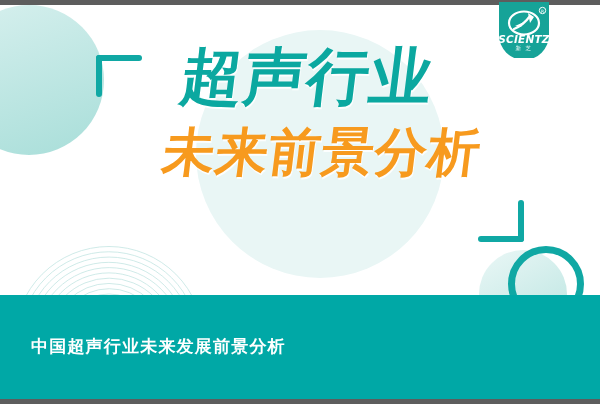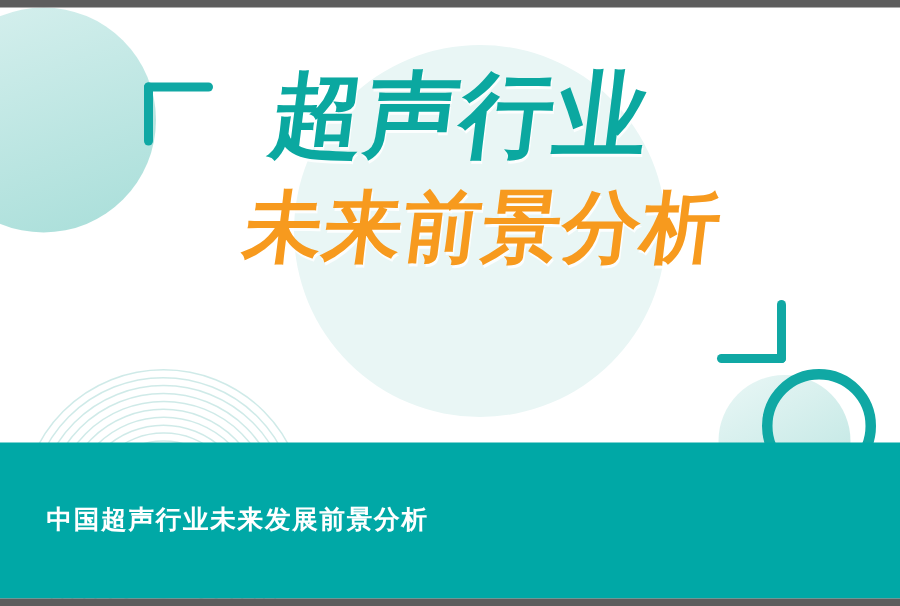--- a/index.html
+++ b/index.html
@@ -219,20 +219,39 @@
   <div class="bracket br">
     <i class="h"></i>
       <i class="v"></i>
   </div>
 
   <div class="headline">
     <div class="title-line title-line-1">超声行业</div>
     <div class="title-line title-line-2">未来前景分析</div>
   </div>
 
+  <div class="logo">
+    <svg viewBox="0 0 54 56" width="54" height="56" aria-hidden="true">
+
+      <path d="M2 0 H52 V33 A25 25 0 0 1 2 33 Z" fill="#16a398"></path>
+
+      <ellipse cx="27" cy="21" rx="15" ry="11.5" fill="none" stroke="#ffffff" stroke-width="2.2"></ellipse>
+
+      <path d="M17 27 C22 25 28 21 33 14" stroke="#ffffff" stroke-width="2.2" fill="none" stroke-linecap="round"></path>
+      <path d="M31 11 L37 15 L33 21 Z" fill="#ffffff"></path>
+      <path d="M18 24 L27 20 L24 25 Z" fill="#ffffff"></path>
+
+      <circle cx="45.5" cy="8.5" r="3.2" fill="none" stroke="#ffffff" stroke-width="1"></circle>
+      <text x="45.5" y="10.7" font-family="DejaVu Sans, sans-serif" font-size="4.4" fill="#ffffff" text-anchor="middle">R</text>
+
+      <text x="27" y="40.5" font-family="DejaVu Sans, sans-serif" font-size="10.5" font-weight="bold" font-style="italic" fill="#ffffff" text-anchor="middle" letter-spacing="0.2">SCIENTZ</text>
+
+      <text x="27" y="48" font-family="DejaVu Sans, sans-serif" font-size="5.5" fill="#ffffff" text-anchor="middle" letter-spacing="1.4">新 芝</text>
+    </svg>
+  </div>
 
   <div class="banner">
     <div class="banner-text">中国超声行业未来发展前景分析</div>
   </div>
 
   <div class="frame-bar bottom"></div>
 
 </div>
 
 </body></html>

